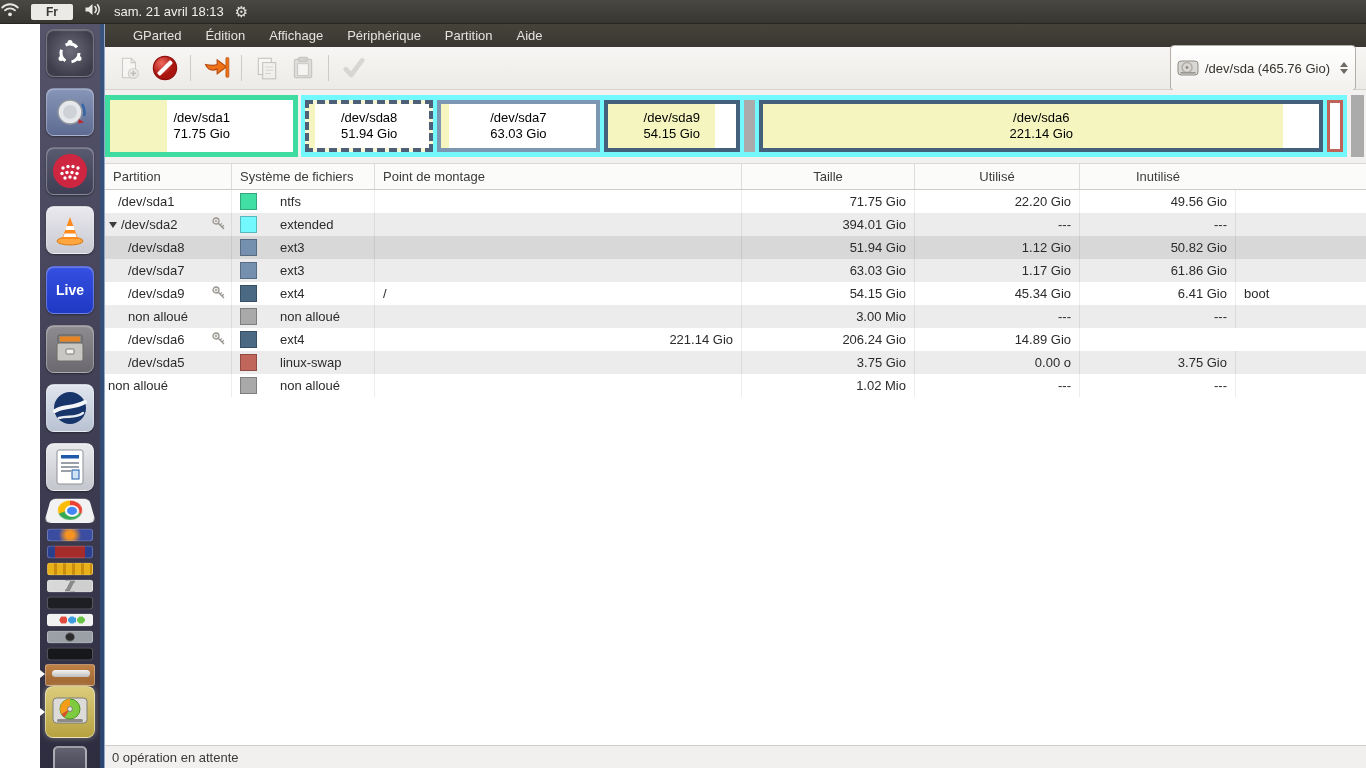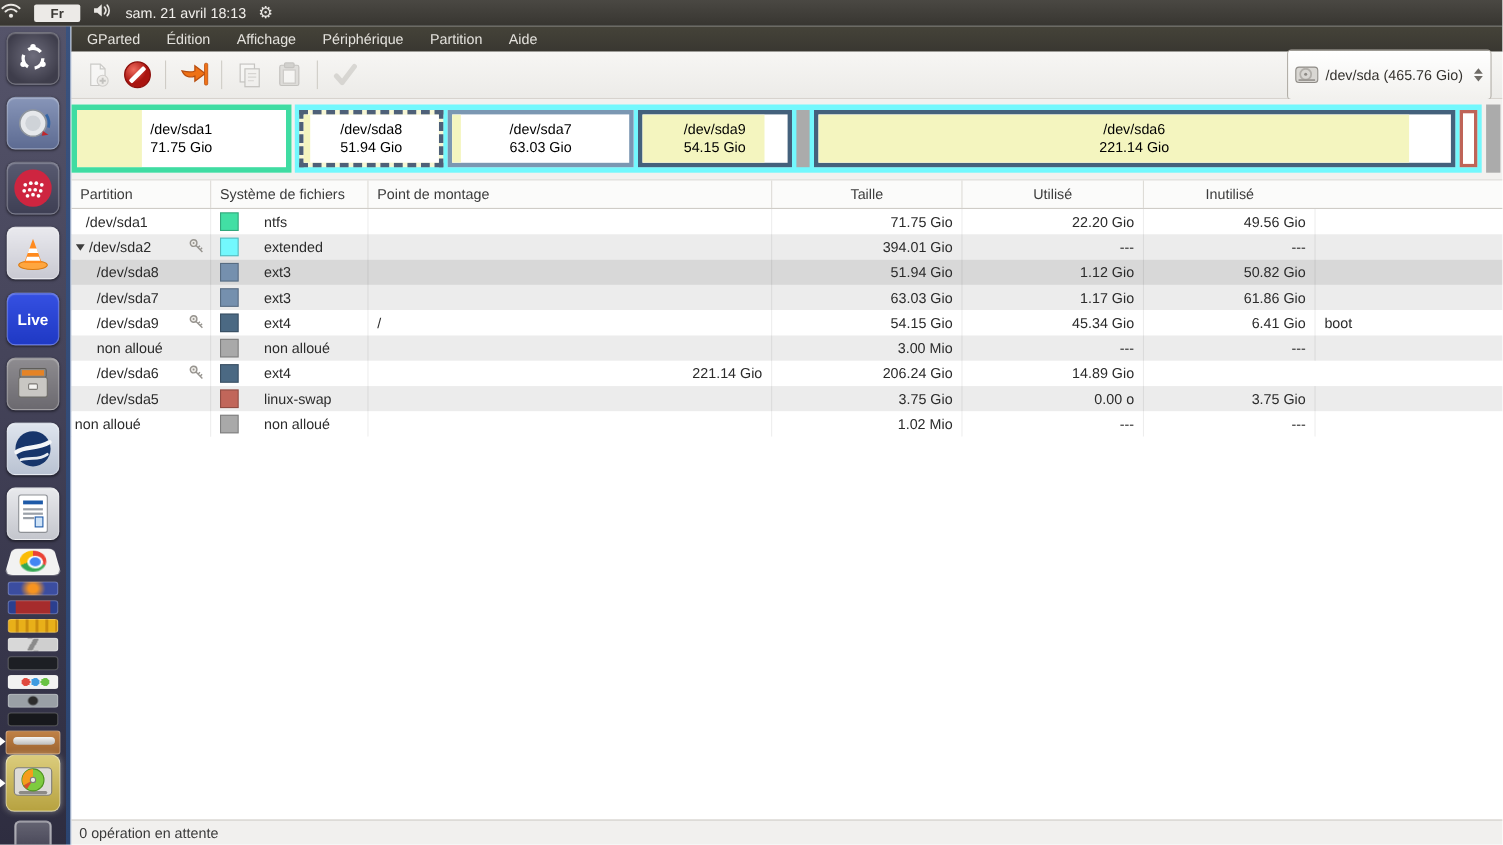--- a/index.html
+++ b/index.html
@@ -14,21 +14,21 @@
   .indicators { display:flex; align-items:center; gap:11px; padding-right:10px; }
   .kbd-badge { background:#eceae7; color:#3a3834; font-size:12px; font-weight:bold;
     border-radius:2px; padding:0 15px; line-height:16px; }
   .clock { font-size:13px; color:#f1efec; }
   .gear { font-size:15px; color:#e8e6e2; line-height:1; }
 
   .below { flex:1; display:flex; min-height:0; }
 
   
   .launcher { width:60px; flex:0 0 60px; position:relative;
-    background:linear-gradient(180deg,#55546a 0%,#45445a 40%,#37364b 75%,#2e2d40 100%); overflow:hidden; }
+    background:linear-gradient(180deg,#55546a 0%,#45445a 40%,#37364b 75%,#2e2d40 100%); overflow:hidden;margin-left:40px; }
   .tile { position:absolute; left:6px; width:48px; height:48px; border-radius:8px;
     border:1px solid rgba(255,255,255,.28); box-shadow:inset 0 1px 1px rgba(255,255,255,.25), 0 1px 2px rgba(0,0,0,.4);
     display:flex; align-items:center; justify-content:center; }
   .t-dash   { top:5px;   background:radial-gradient(circle at 50% 45%,#6e6d7c,#3e3d4b 75%); }
   .t-dial   { top:64px;  background:linear-gradient(#8795b8,#5d6b92); }
   .t-dots   { top:123px; background:linear-gradient(#585a70,#3e3f54); }
   .t-vlc    { top:182px; background:linear-gradient(#e9e9ee,#c9c9d2); }
   .t-live   { top:242px; background:linear-gradient(#3550e2,#1f39c4); }
   .t-cab    { top:301px; background:linear-gradient(#8e8c90,#6b696f); }
   .t-earth  { top:360px; background:linear-gradient(#dfe5ee,#b9c2d2); }
@@ -65,21 +65,21 @@
     background:linear-gradient(rgba(255,255,255,.25),rgba(255,255,255,.06)); }
   .run-arrow { position:absolute; left:0; width:0; height:0;
     border-left:5px solid #fff; border-top:4px solid transparent; border-bottom:4px solid transparent; }
 
   
   .strip { width:5px; flex:0 0 5px; background:linear-gradient(#3a527e,#2b4470); border-right:1px solid #93a6c6; }
 
   
   .window { flex:1; display:flex; flex-direction:column; min-width:0; }
   .menubar { height:23px; flex:0 0 23px; background:linear-gradient(#454339,#393731);
-    display:flex; align-items:center; padding-left:2px; }
+    display:flex; align-items:center; padding-left:16px; }
   .menu-item { color:#e4e2dd; font-size:13px; padding:0 12px; line-height:23px; }
 
   .toolbar { height:43px; flex:0 0 43px; background:linear-gradient(#f7f6f4,#ecebe8);
     border-bottom:1px solid #d7d3ce; display:flex; align-items:center; padding:0 6px; }
   .tbtn { width:36px; height:34px; display:flex; align-items:center; justify-content:center; border-radius:4px; }
   .tbtn.disabled { opacity:.45; }
   .tsep { width:1px; height:26px; background:#cfccc6; margin:0 7px; }
   .tspacer { flex:1; }
   .device-combo { height:46px; display:flex; align-items:center; gap:6px; padding:0 7px 0 6px;
     background:linear-gradient(#ffffff,#f2f1ee); border:1px solid #b3afa8; border-radius:4px;

